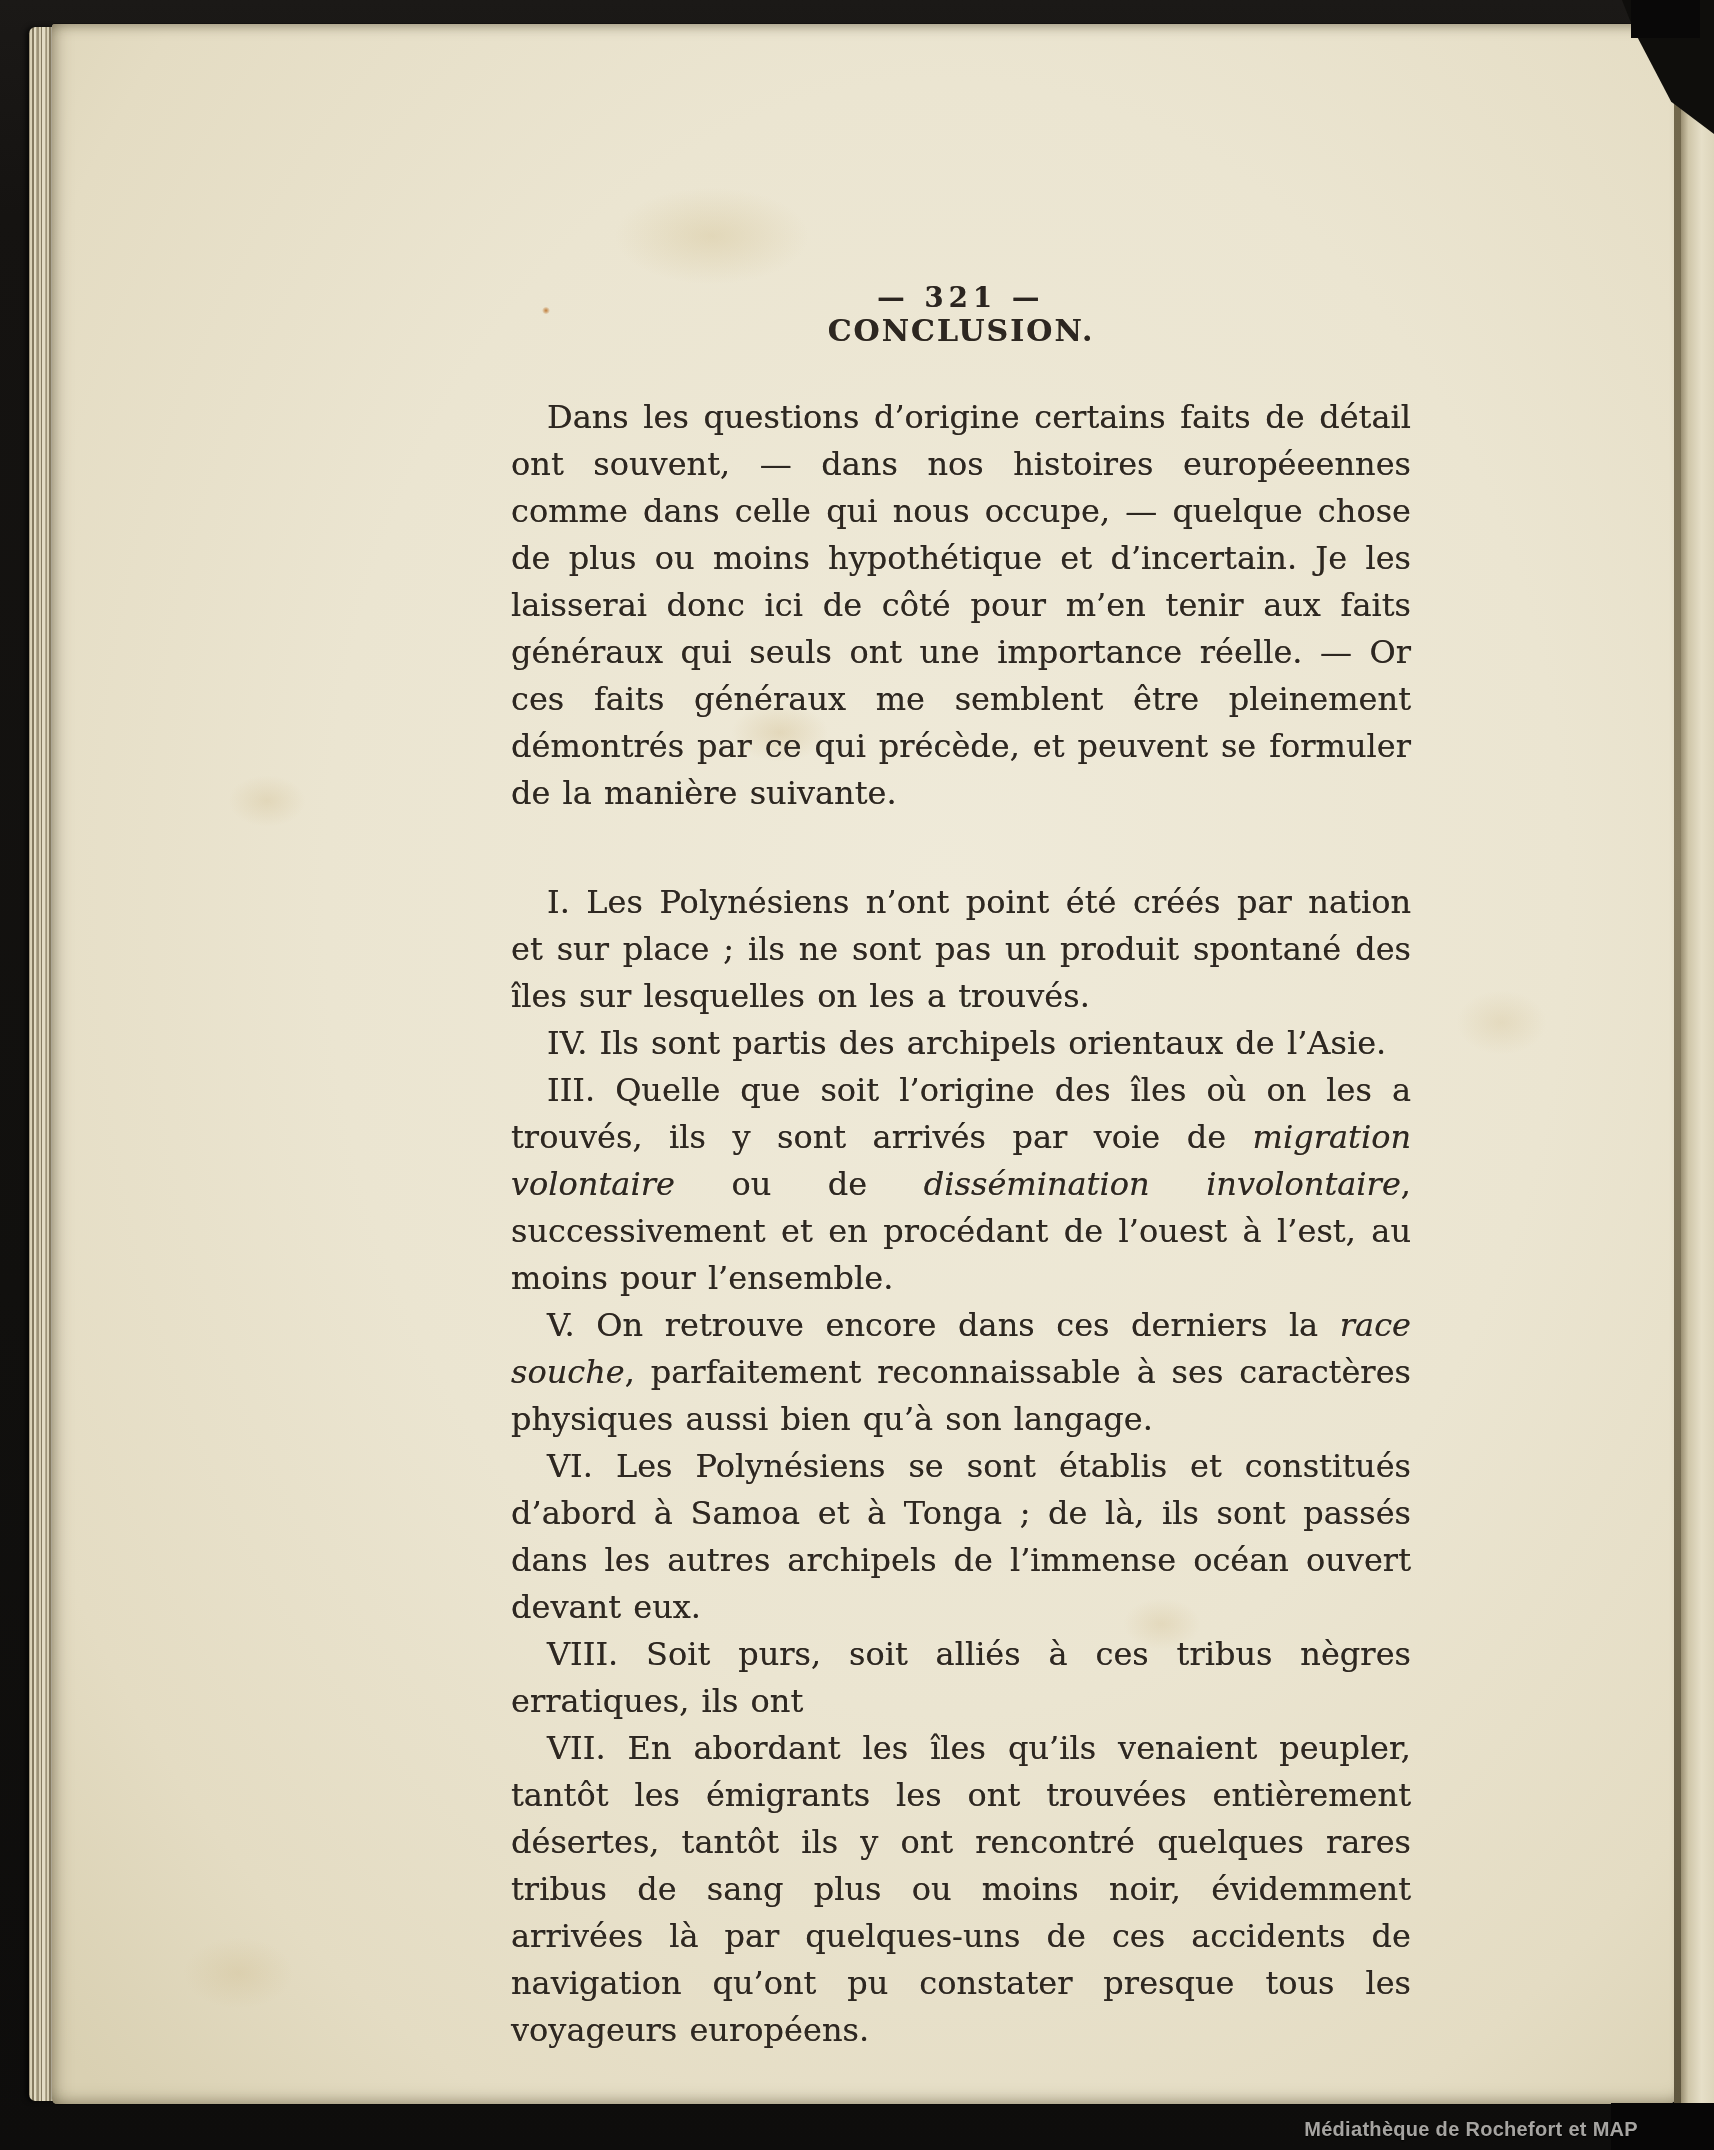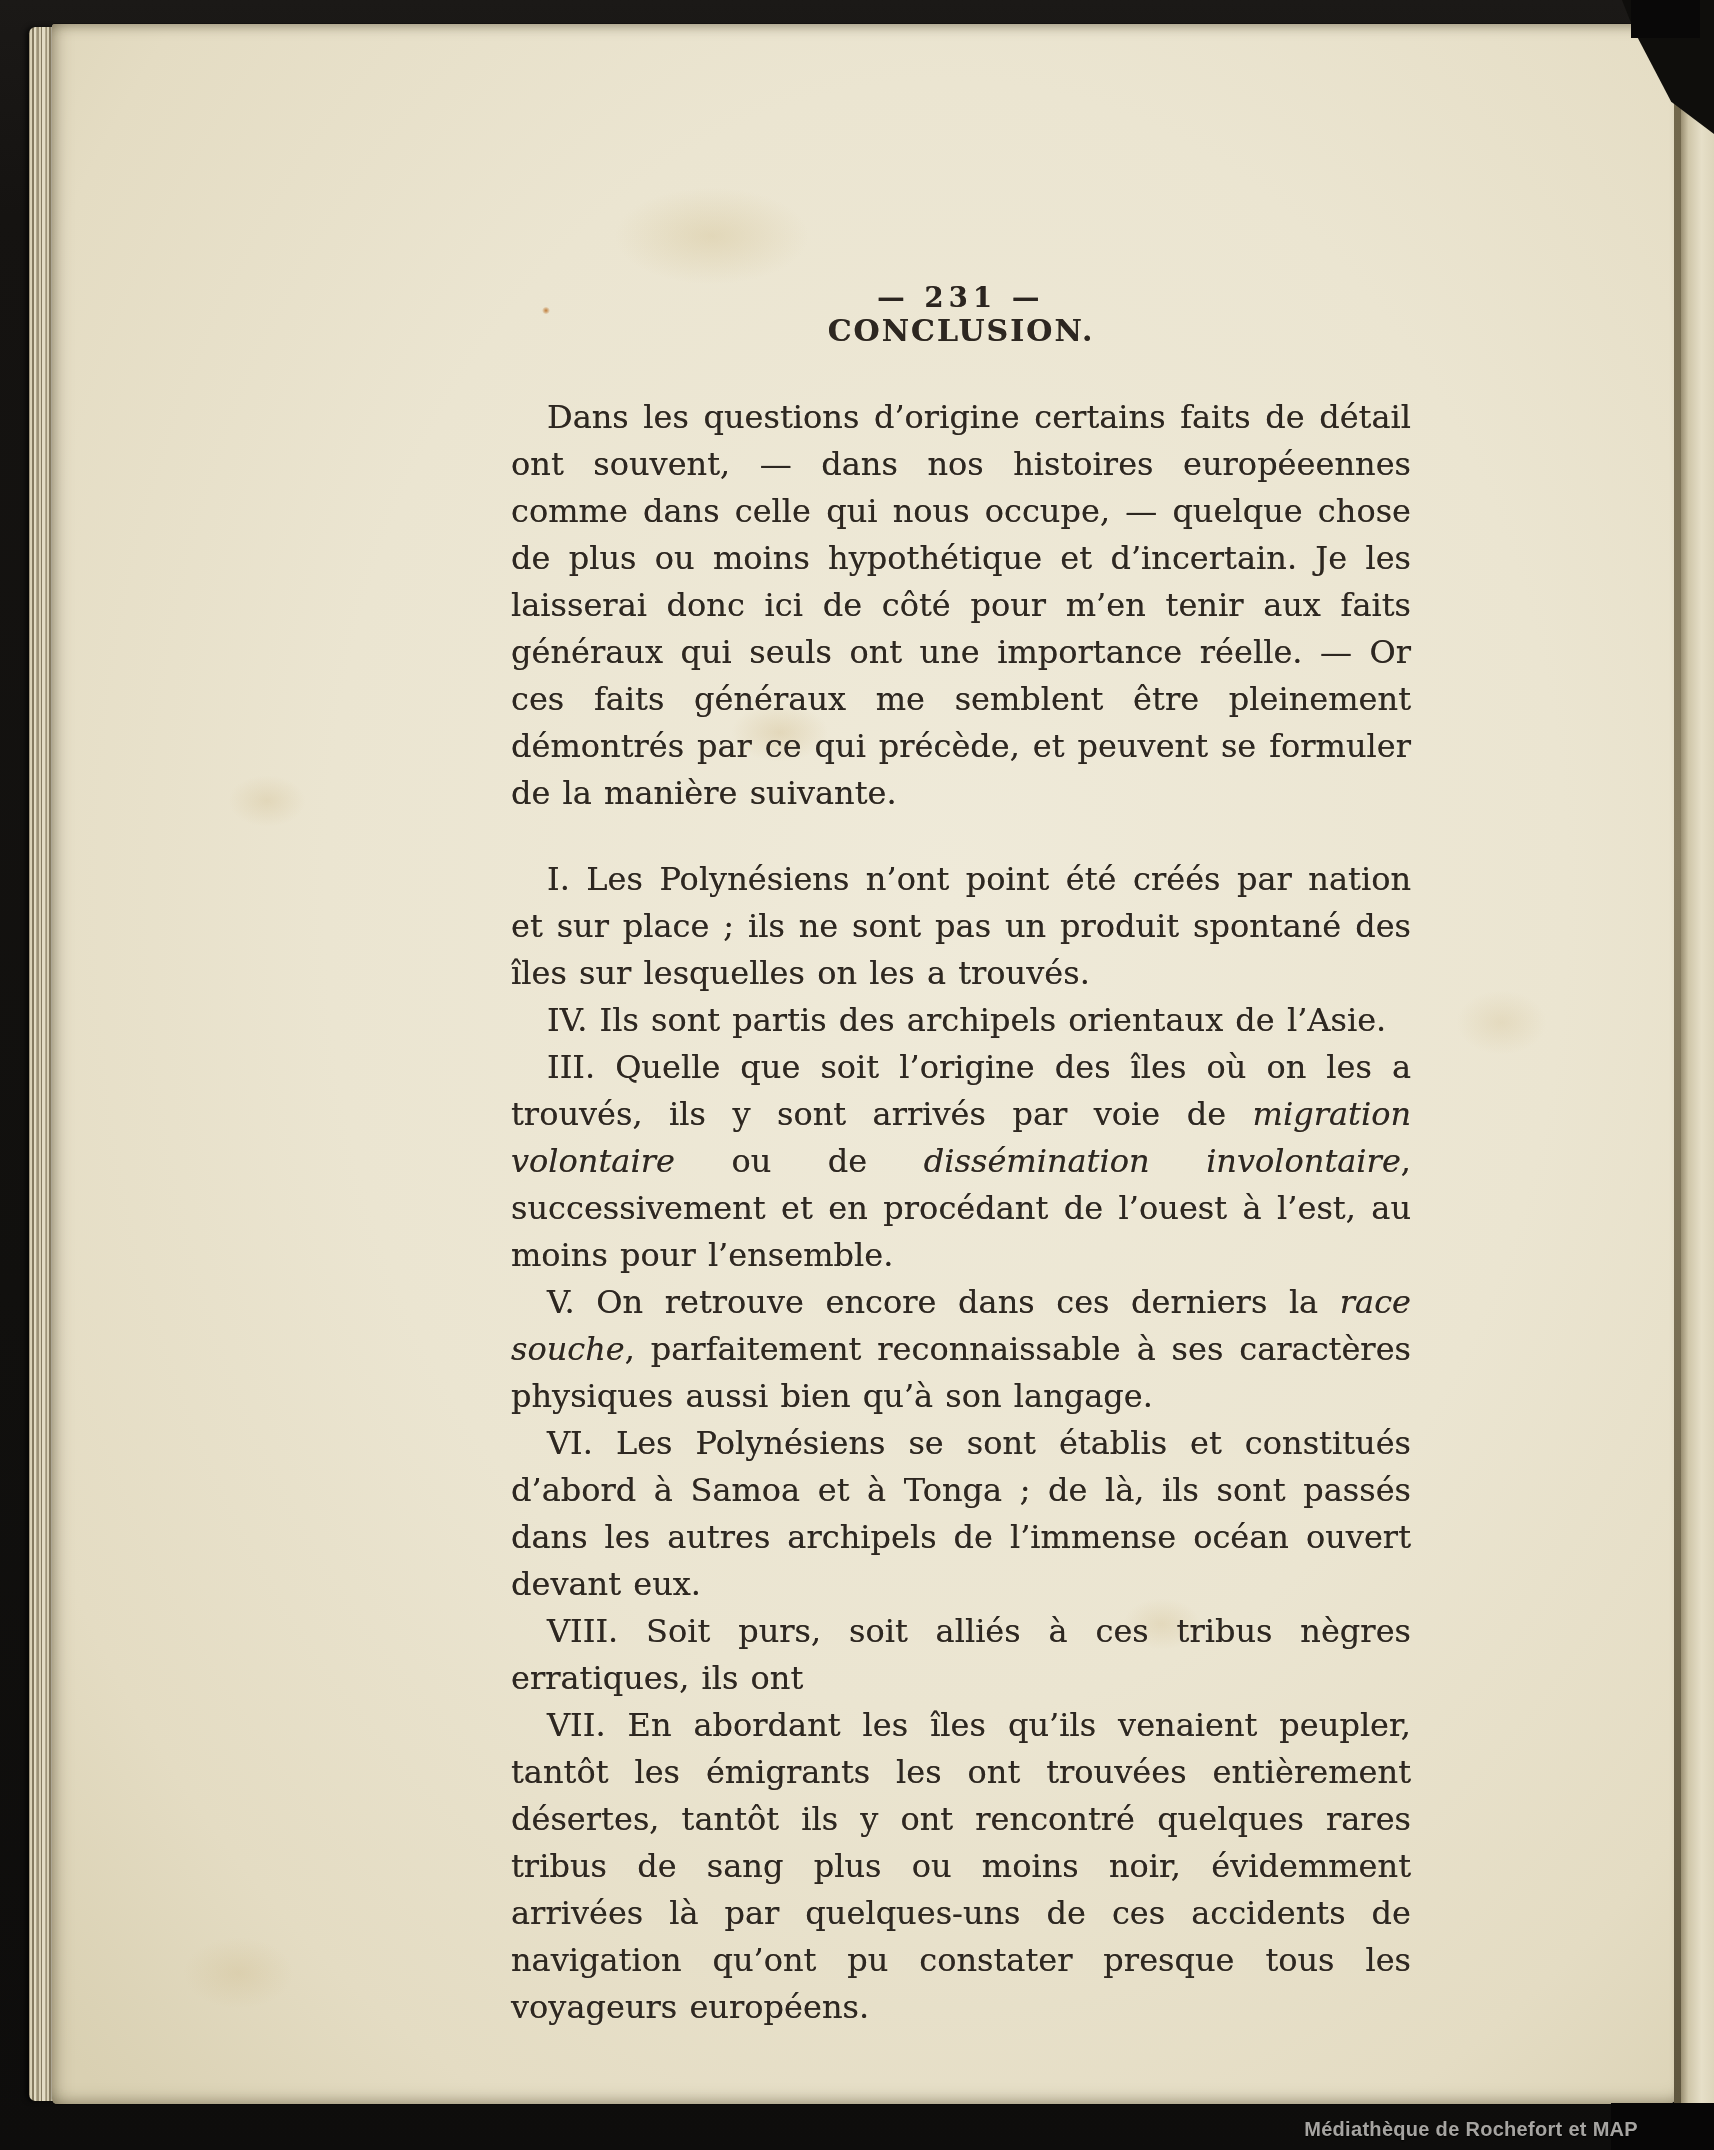--- a/index.html
+++ b/index.html
@@ -85,21 +85,21 @@
   .heading {
     text-align: center;
     font-size: 30px; font-weight: 700; letter-spacing: 2px;
   }
   .body-text {
     margin-top: 46px;
     font-size: 32px; line-height: 47px;
     text-align: justify; word-spacing: 2px;
   }
   .body-text p { margin: 0; text-indent: 36px; }
-  .body-text p.gap-before { margin-top: 39px; }
+  .body-text p.gap-before { margin-top: 62px; }
   .body-text em { font-style: italic; }
 
   
   .watermark {
     position: absolute; right: 77px; bottom: 10.4px;
     font-family: "Liberation Sans", sans-serif;
     font-size: 20px; color: #a6a4a1; letter-spacing: 0.3px;
     text-shadow: 0 0.7px 1.3px rgba(0,0,0,0.8);
     font-weight: bold;
   }
@@ -121,21 +121,21 @@
   </div>
   <span class="stain s2"></span>
 
   <div class="gutter"></div>
   <div class="next-page"></div>
   <div class="corner-wedge"></div>
   <div class="ribbon"></div>
   <div class="bottom-dark"></div>
 
   <div class="text-col">
-    <div class="page-number">— 231 —</div>
+    <div class="page-number">— 321 —</div>
     <div class="heading">CONCLUSION.</div>
     <div class="body-text" id="body-text">
         <p class="para"><span>Dans les questions d’origine certains faits de détail ont souvent, — dans nos histoires européeennes comme dans celle qui nous occupe, — quelque chose de plus ou moins hypothétique et d’incertain. Je les laisserai donc ici de côté pour m’en tenir aux faits généraux qui seuls ont une importance réelle. — Or ces faits généraux me semblent être pleinement démontrés par ce qui précède, et peuvent se formuler de la manière suivante.</span></p>
         <p class="para gap-before"><span>I. Les Polynésiens n’ont point été créés par nation et sur place ; ils ne sont pas un produit spontané des îles sur lesquelles on les a trouvés.</span></p>
         <p class="para"><span>IV. Ils sont partis des archipels orientaux de l’Asie.</span></p>
         <p class="para"><span>III. Quelle que soit l’origine des îles où on les a trouvés, ils y sont arrivés par voie de </span><em>migration volontaire</em><span> ou de </span><em>dissémination involontaire</em><span>, successivement et en procédant de l’ouest à l’est, au moins pour l’ensemble.</span></p>
         <p class="para"><span>V. On retrouve encore dans ces derniers la </span><em>race souche</em><span>, parfaitement reconnaissable à ses caractères physiques aussi bien qu’à son langage.</span></p>
         <p class="para"><span>VI. Les Polynésiens se sont établis et constitués d’abord à Samoa et à Tonga ; de là, ils sont passés dans les autres archipels de l’immense océan ouvert devant eux.</span></p>
         <p class="para"><span>VIII. Soit purs, soit alliés à ces tribus nègres erratiques, ils ont</span></p>
         <p class="para"><span>VII. En abordant les îles qu’ils venaient peupler, tantôt les émigrants les ont trouvées entièrement désertes, tantôt ils y ont rencontré quelques rares tribus de sang plus ou moins noir, évidemment arrivées là par quelques-uns de ces accidents de navigation qu’ont pu constater presque tous les voyageurs européens.</span></p>

